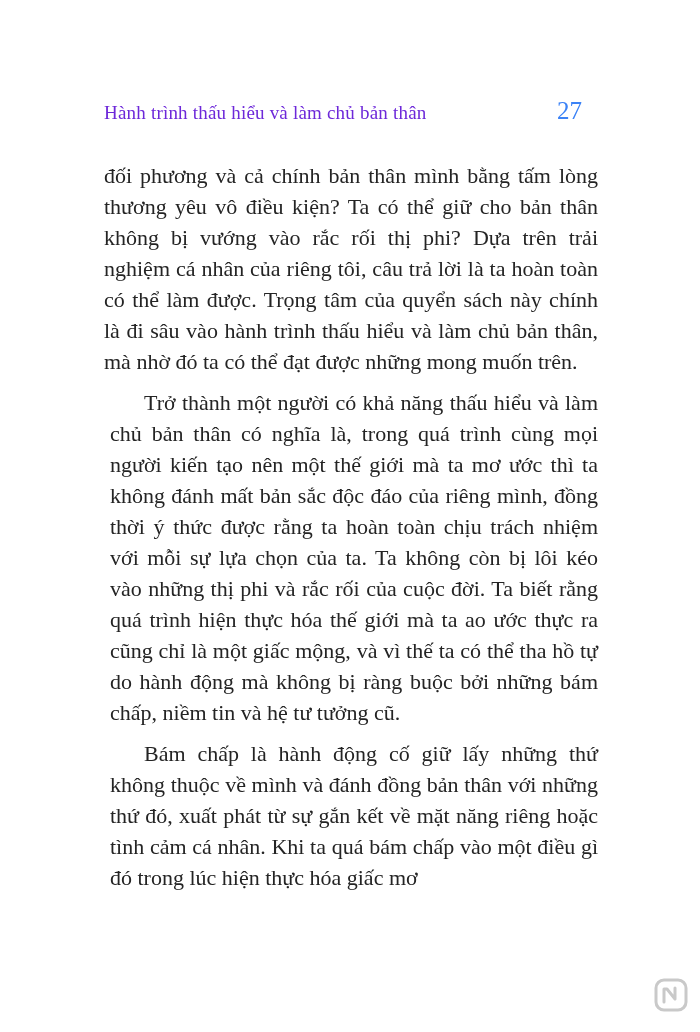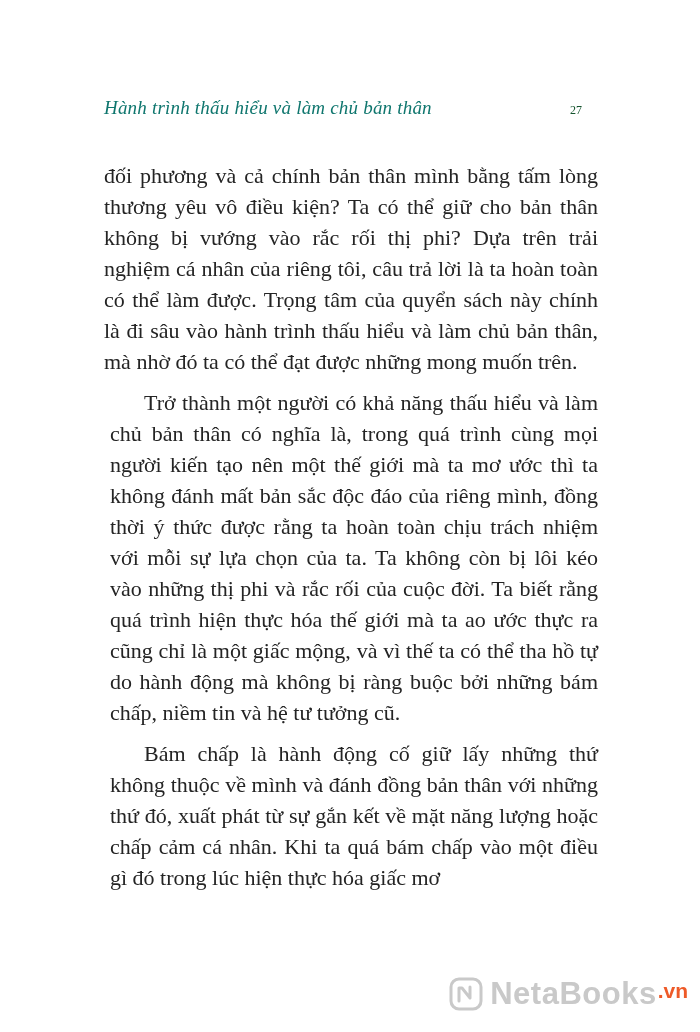--- a/index.html
+++ b/index.html
@@ -17,28 +17,27 @@
     position: absolute;
     top: 97px;
     left: 104px;
     width: 478px;
     display: flex;
     justify-content: space-between;
     align-items: baseline;
     font-size: 19px;
   }
   .running-title {
-    font-style: italic;
     letter-spacing: 0.2px;
-    color: #0f766e;
+    color: #6d28d9;
   }
   .page-number {
     font-style: normal;
-    font-size: 12px;
-    color: #14532d;
+    font-size: 25px;
+    color: #3b82f6;
   }
   .body-text {
     position: absolute;
     top: 160px;
     left: 104px;
     width: 494px;
     font-size: 22px;
     line-height: 31px;
     text-align: justify;
     color: #242424;
@@ -90,27 +89,23 @@
 <div class="page">
 
   <div class="running-header">
     <span class="running-title">Hành trình thấu hiểu và làm chủ bản thân</span>
     <span class="page-number">27</span>
   </div>
 
   <div class="body-text">
     <p>đối phương và cả chính bản thân mình bằng tấm lòng thương yêu vô điều kiện? Ta có thể giữ cho bản thân không bị vướng vào rắc rối thị phi? Dựa trên trải nghiệm cá nhân của riêng tôi, câu trả lời là ta hoàn toàn có thể làm được. Trọng tâm của quyển sách này chính là đi sâu vào hành trình thấu hiểu và làm chủ bản thân, mà nhờ đó ta có thể đạt được những mong muốn trên.</p>
     <p class="indent">Trở thành một người có khả năng thấu hiểu và làm chủ bản thân có nghĩa là, trong quá trình cùng mọi người kiến tạo nên một thế giới mà ta mơ ước thì ta không đánh mất bản sắc độc đáo của riêng mình, đồng thời ý thức được rằng ta hoàn toàn chịu trách nhiệm với mỗi sự lựa chọn của ta. Ta không còn bị lôi kéo vào những thị phi và rắc rối của cuộc đời. Ta biết rằng quá trình hiện thực hóa thế giới mà ta ao ước thực ra cũng chỉ là một giấc mộng, và vì thế ta có thể tha hồ tự do hành động mà không bị ràng buộc bởi những bám chấp, niềm tin và hệ tư tưởng cũ.</p>
-    <p class="indent">Bám chấp là hành động cố giữ lấy những thứ không thuộc về mình và đánh đồng bản thân với những thứ đó, xuất phát từ sự gắn kết về mặt năng lượng hoặc chấp cảm cá nhân. Khi ta quá bám chấp vào một điều gì đó trong lúc hiện thực hóa giấc mơ</p>
+    <p class="indent">Bám chấp là hành động cố giữ lấy những thứ không thuộc về mình và đánh đồng bản thân với những thứ đó, xuất phát từ sự gắn kết về mặt năng riêng hoặc tình cảm cá nhân. Khi ta quá bám chấp vào một điều gì đó trong lúc hiện thực hóa giấc mơ</p>
   </div>
 
   <div class="watermark">
     <svg class="wm-icon" viewBox="0 0 34 34" xmlns="http://www.w3.org/2000/svg">
       <rect x="2" y="2" width="30" height="30" rx="8" ry="8" fill="none" stroke="#c9c9c9" stroke-width="3"></rect>
       <path d="M10 24 L10 11 L13 11 L21 21 L21 10" fill="none" stroke="#c9c9c9" stroke-width="3" stroke-linecap="round" stroke-linejoin="round"></path>
     </svg>
-    <span class="wm-text">
-      <span class="wm-brand">NetaBooks</span>
-      <span class="wm-tld">.vn</span>
-    </span>
   </div>
 
 </div>
 
 </body></html>

